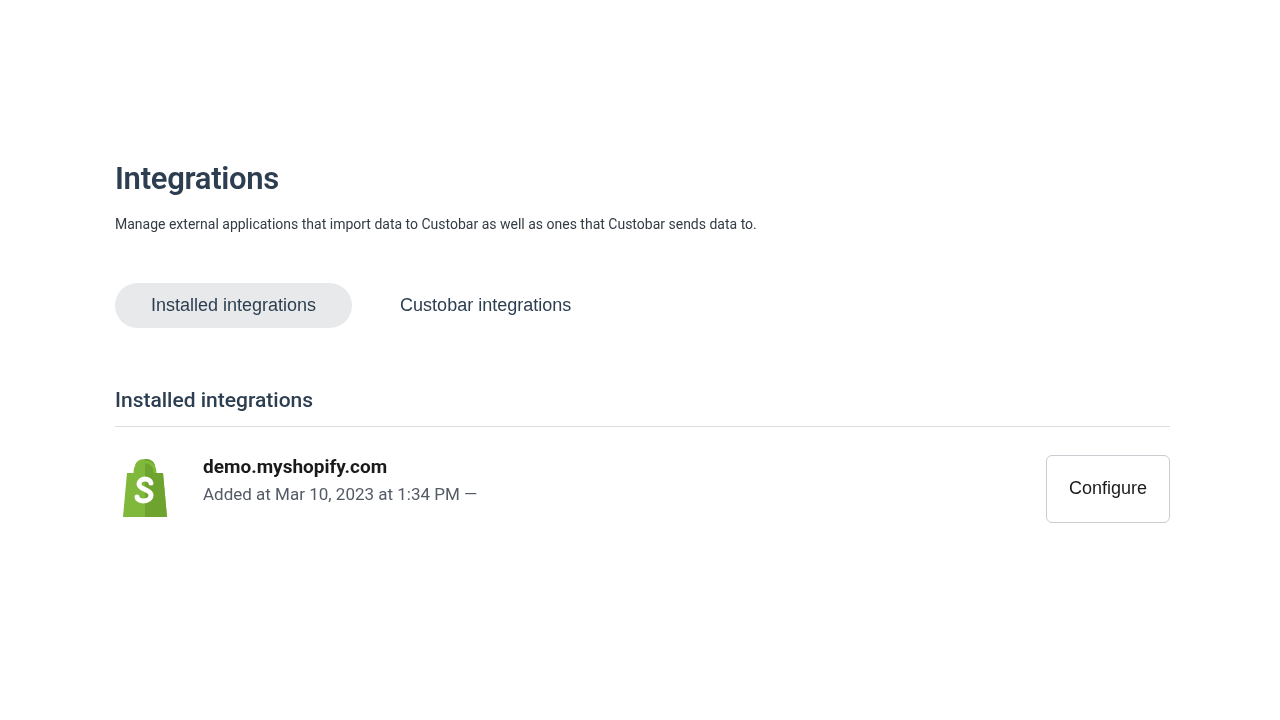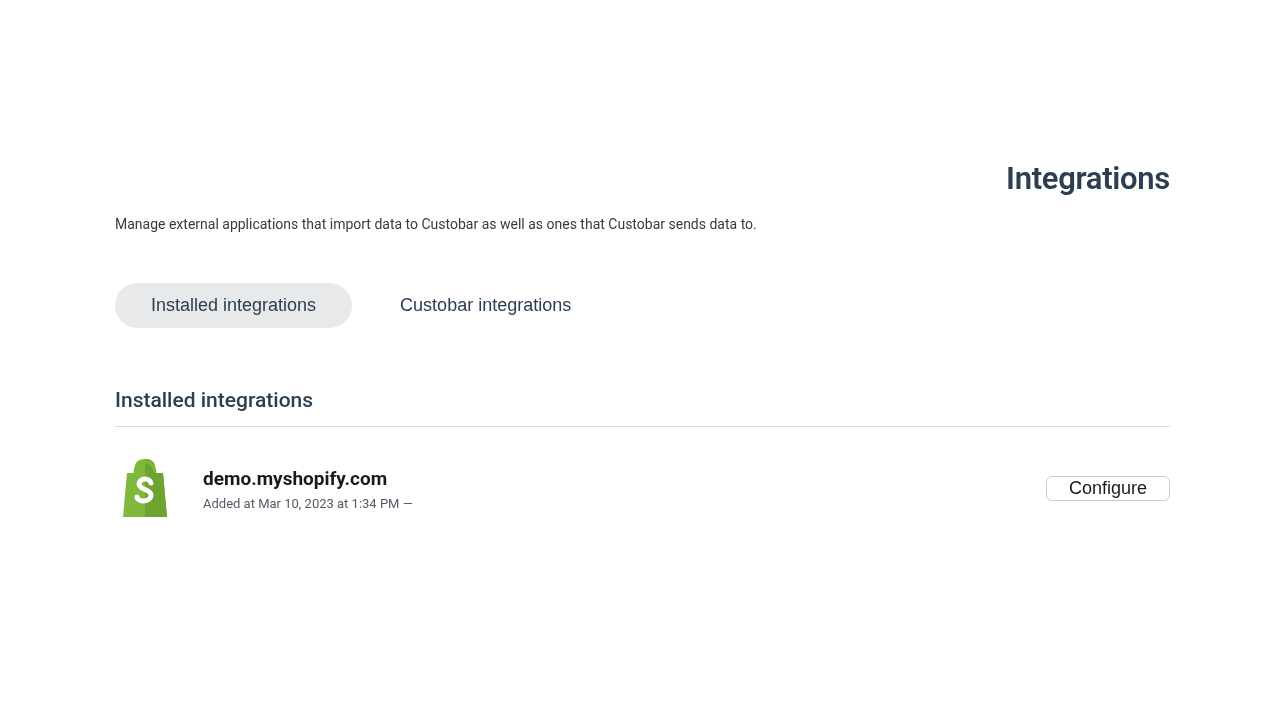--- a/index.html
+++ b/index.html
@@ -12,21 +12,20 @@
     }
     .container {
       padding: 160px 110px 0 115px;
     }
     .page-title {
       font-size: 31px;
       font-weight: 600;
       color: #2c3e50;
       margin-bottom: 18px;
       letter-spacing: -0.3px;
-      text-align: right;
     }
     .page-description {
       font-size: 14px;
       color: #333b45;
       margin-bottom: 48px;
       line-height: 1.4;
     }
     .tabs {
       display: flex;
       gap: 48px;
@@ -56,42 +55,41 @@
       color: #2c3e50;
       margin-bottom: 14px;
     }
     .divider {
       height: 1px;
       background: #d9dce0;
       margin-bottom: 28px;
     }
     .integration-row {
       display: flex;
-      align-items: center;
       gap: 28px;
     }
     .integration-icon {
       width: 60px;
       height: 68px;
       flex-shrink: 0;
       display: flex;
       align-items: center;
       justify-content: center;
     }
     .integration-details {
       flex: 1;
     }
     .integration-name {
       font-size: 19px;
       font-weight: 700;
       color: #1a1a1a;
       margin-bottom: 6px;
     }
     .integration-meta {
-      font-size: 13px;
+      font-size: 17px;
       color: #555b66;
     }
     .configure-btn {
       font-size: 18px;
       color: #1a1a1a;
       background: #ffffff;
       border: 1px solid #c9ccd0;
       border-radius: 6px;
       padding: 1px 22px;
       cursor: pointer;

